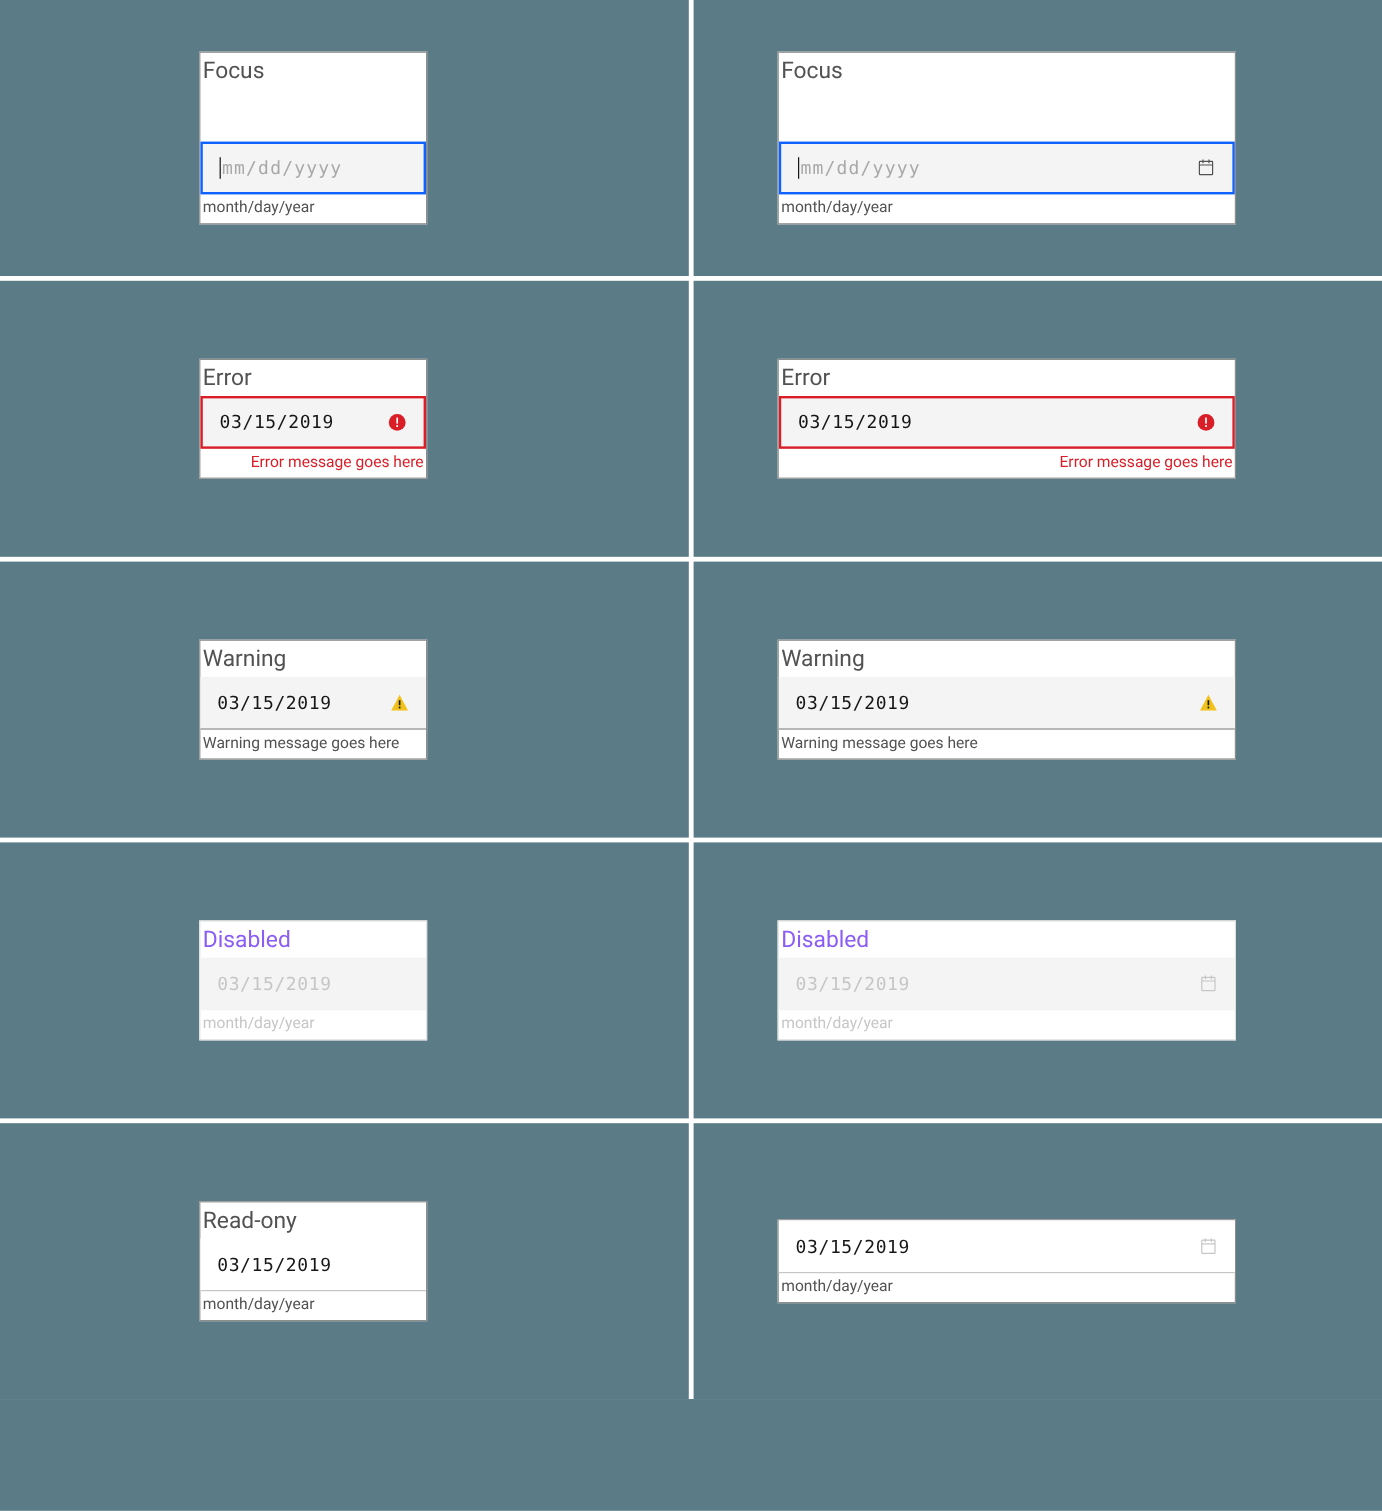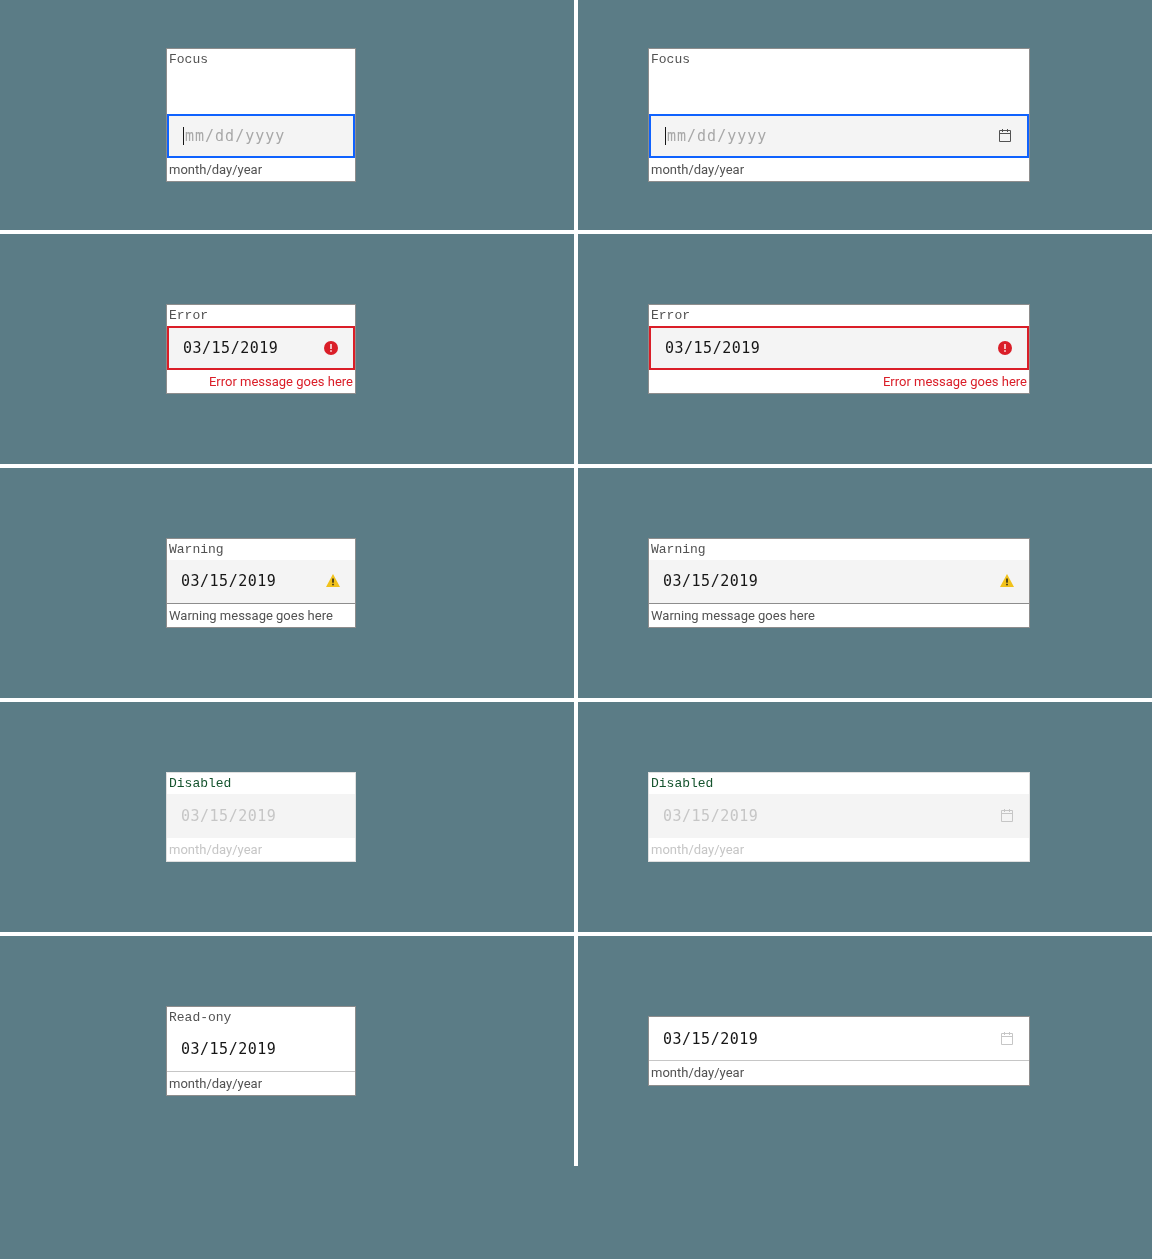--- a/index.html
+++ b/index.html
@@ -26,27 +26,26 @@
   .row-l { justify-content: flex-start; padding-left: 166px; }
   .card {
     background: #fff;
     border: 1px solid #8d8d8d;
     display: flex;
     flex-direction: column;
   }
   .card.narrow { width: 190px; }
   .card.wide { width: 382px; }
   .label {
-    font-size: 13px;
+    font-size: 19px;
     color: #525252;
     padding: 2px 2px 1px 2px;
     line-height: 1.4;
-    font-family: Liberation Mono, monospace;
-  }
-  .label.disabled { color: #14532d; }
+  }
+  .label.disabled { color: #8b5cf6; }
   .input-wrap {
     background: #f4f4f4;
     height: 44px;
     display: flex;
     align-items: center;
     padding: 0 14px;
     border-bottom: 1px solid #8d8d8d;
     gap: 10px;
   }
   .input-wrap.focus { border: 2px solid #0f62fe; border-bottom: 2px solid #0f62fe; margin-top: 44px; }

